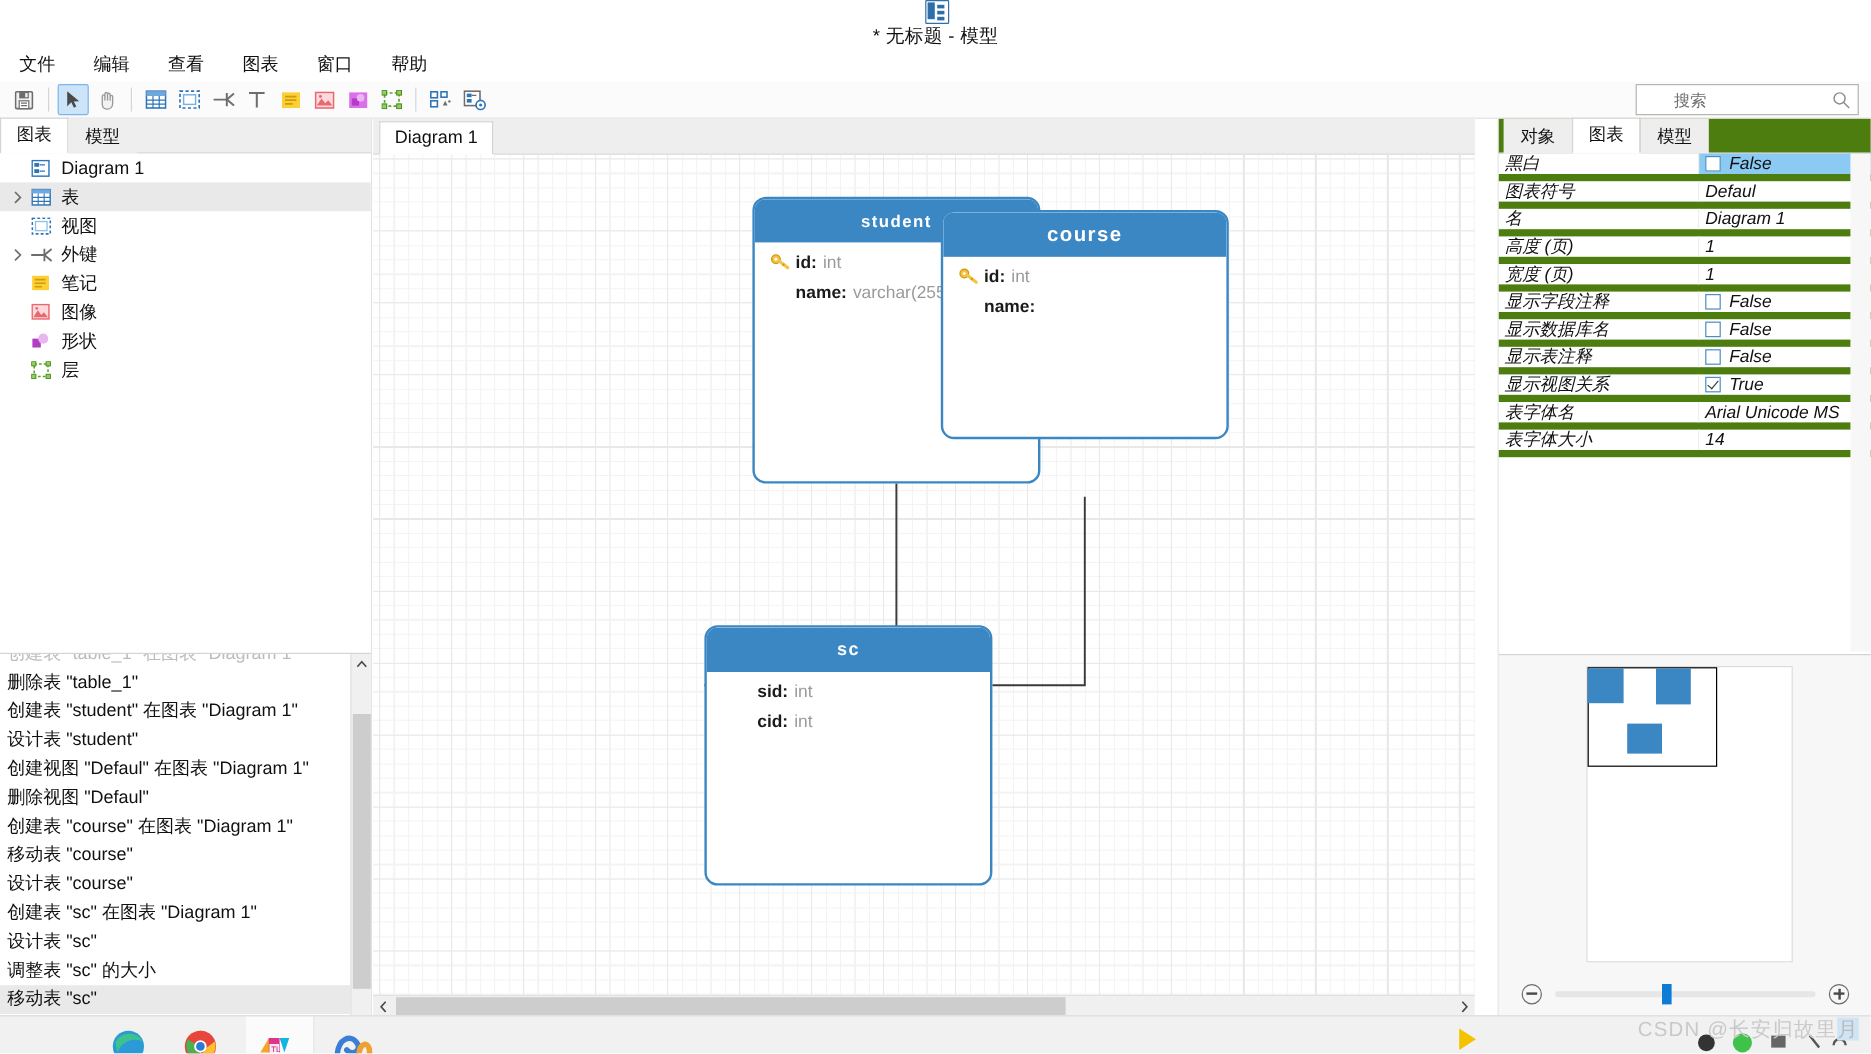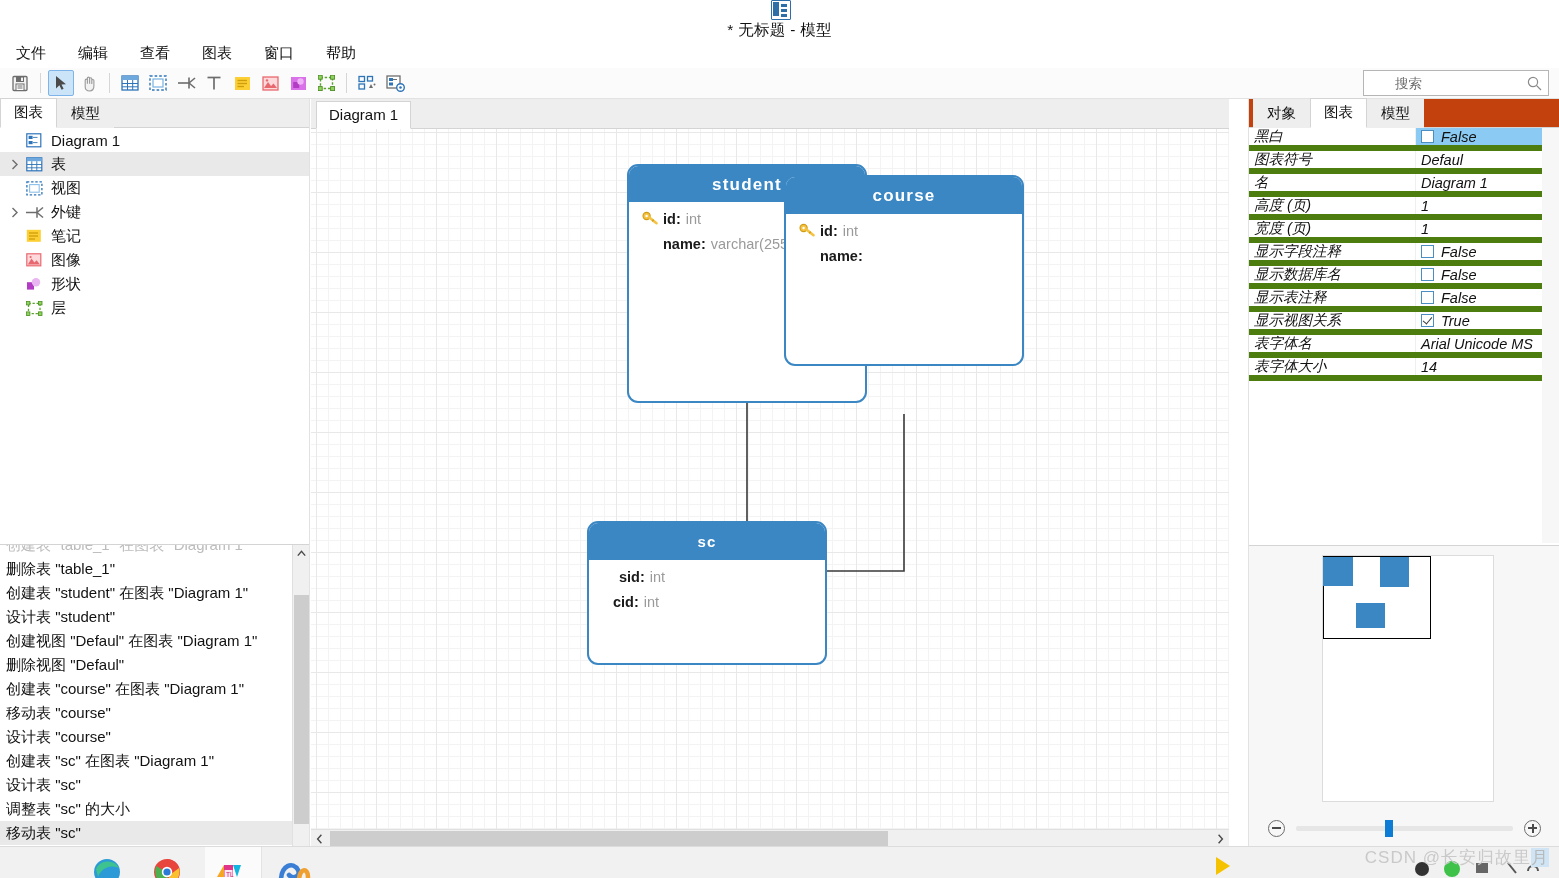--- a/index.html
+++ b/index.html
@@ -195,21 +195,21 @@
   #h-thumb { position:absolute; left:19px; top:1px; width:558px; height:15px; background:#cdcdcd; }
   .hs-arrow { width:17px; height:17px; display:flex; align-items:center; justify-content:center;
               position:absolute; top:0; }
 
   
   #right-panel {
     position:absolute; left:1248px; top:99px; width:311px; height:747px; background:#ffffff;
     border-left:1px solid #e2e2e2;
   }
   #props-tabstrip {
-    height:29px; background:#c2410c; display:flex; align-items:flex-end;
+    height:29px; background:#4d7c0f; display:flex; align-items:flex-end;
     border-bottom:1px solid #d4d4d4; padding-left:4px;
   }
   #prop-grid { position:absolute; left:0; top:29px; width:311px; height:415px; background:#fff; }
   .prop-row { display:flex; height:23px; border-bottom:6px solid #4d7c0f; font-size:14.5px;font-style:italic; }
   .prop-name {
     width:167px; padding-left:5px; color:#111; display:flex; align-items:center;
     border-right:1px solid #efefef; white-space:nowrap;
   }
   .prop-val {
     flex:1; padding-left:5px; color:#111; display:flex; align-items:center;
@@ -590,21 +590,21 @@
       <div id="canvas-page">
 
         <svg id="connectors">
 
           <polyline points="436,274 436,442 276,442" transform="translate(0,0)" fill="none" stroke="#3a3a3a" stroke-width="1.6"></polyline>
 
           <polyline points="593,285 593,442 516,442" fill="none" stroke="#3a3a3a" stroke-width="1.6"></polyline>
         </svg>
 
         <div class="er-table" style="left:316px; top:35px; width:240px; height:239px;">
-          <div class="er-head" style="height:36px; font-size:17px;">
+          <div class="er-head" style="height:36px; font-size:14px;">
             <span>student</span>
           </div>
           <div class="er-body">
             <div class="er-col">
               <span class="keyslot">
                 <svg width="17" height="15" viewBox="0 0 17 15">
                   <circle cx="4.6" cy="5" r="3.6" fill="#f5c341" stroke="#d19b12" stroke-width="1.1"></circle>
                   <circle cx="4.6" cy="5" r="1.2" fill="#fff"></circle>
                   <path d="M7.4 6.6 L14.5 12.2" stroke="#f5c341" stroke-width="2.6" stroke-linecap="round"></path>
                   <path d="M11.6 8.6 L10.2 10.4" stroke="#d19b12" stroke-width="1.4"></path>
@@ -643,31 +643,31 @@
             </div>
             <div class="er-col">
               <span class="keyslot"></span>
               <span class="er-colname">name</span>
                 <span class="er-colname">:</span>
               <span class="er-coltype"></span>
             </div>
           </div>
         </div>
 
-        <div class="er-table" style="left:276px; top:392px; width:240px; height:144px;">
+        <div class="er-table" style="left:276px; top:392px; width:240px; height:217px;">
           <div class="er-head" style="height:37px; font-size:15px;">
             <span>sc</span>
           </div>
           <div class="er-body">
-            <div class="er-col" style="padding-left:30px;">
+            <div class="er-col" style="padding-left:42px;">
               <span class="er-colname">sid</span>
                 <span class="er-colname">:</span>
               <span class="er-coltype">int</span>
             </div>
-            <div class="er-col" style="padding-left:24px;text-align:right;">
+            <div class="er-col" style="padding-left:42px;text-align:right;">
               <span class="er-colname">cid</span>
                 <span class="er-colname">:</span>
               <span class="er-coltype">int</span>
             </div>
           </div>
         </div>
 
       </div>
     </div>
 

